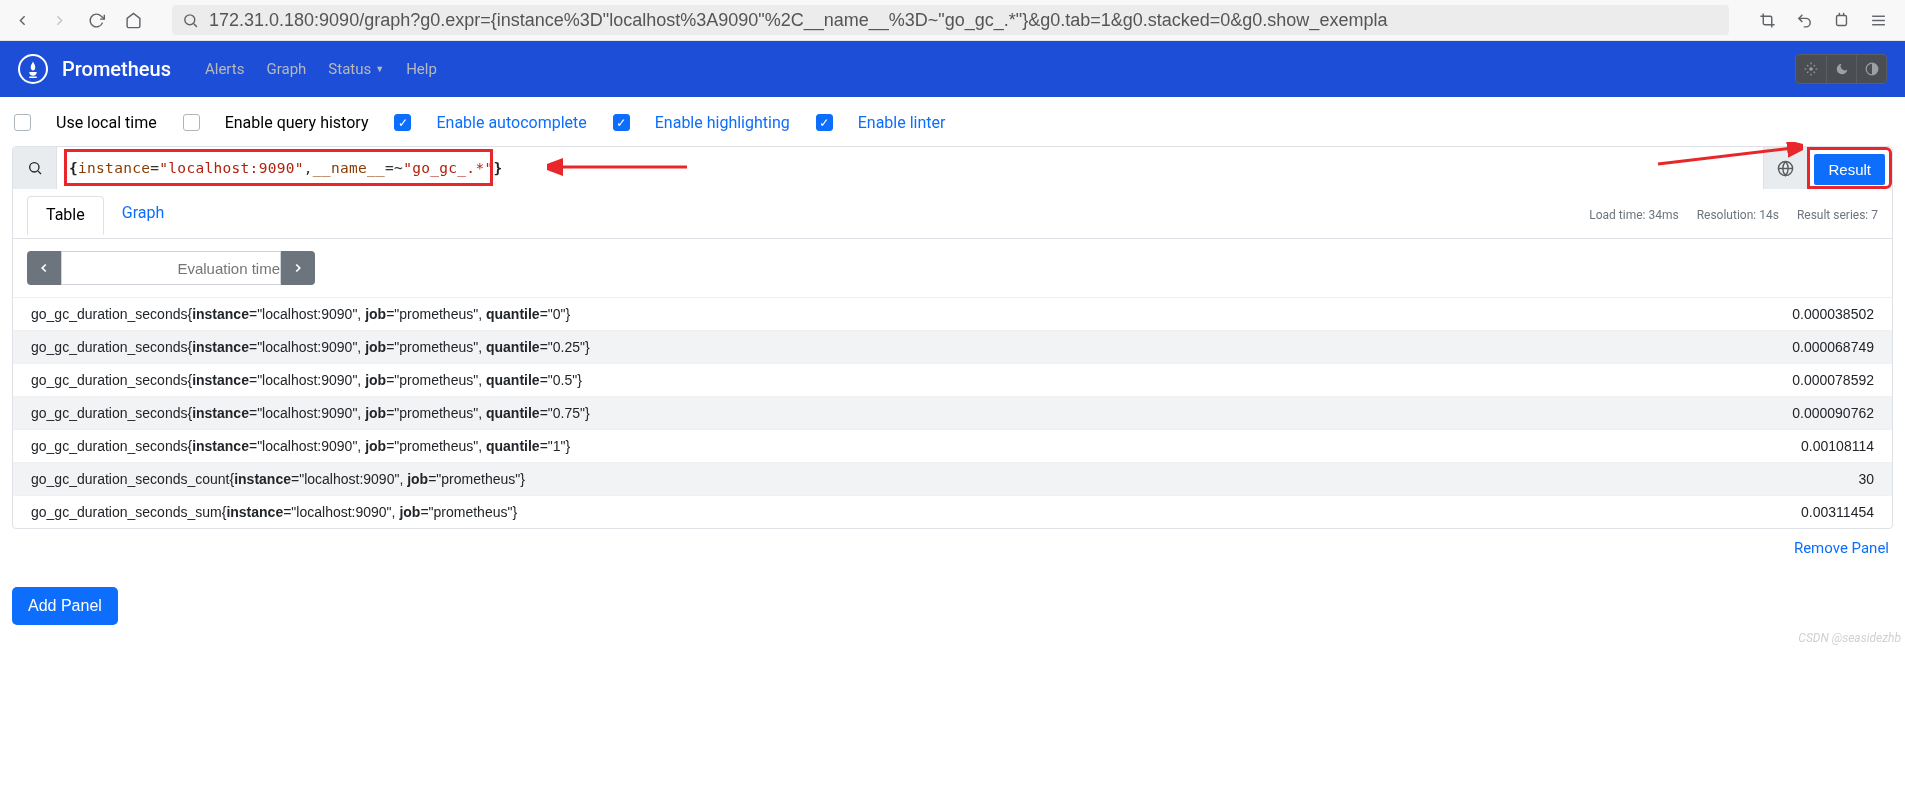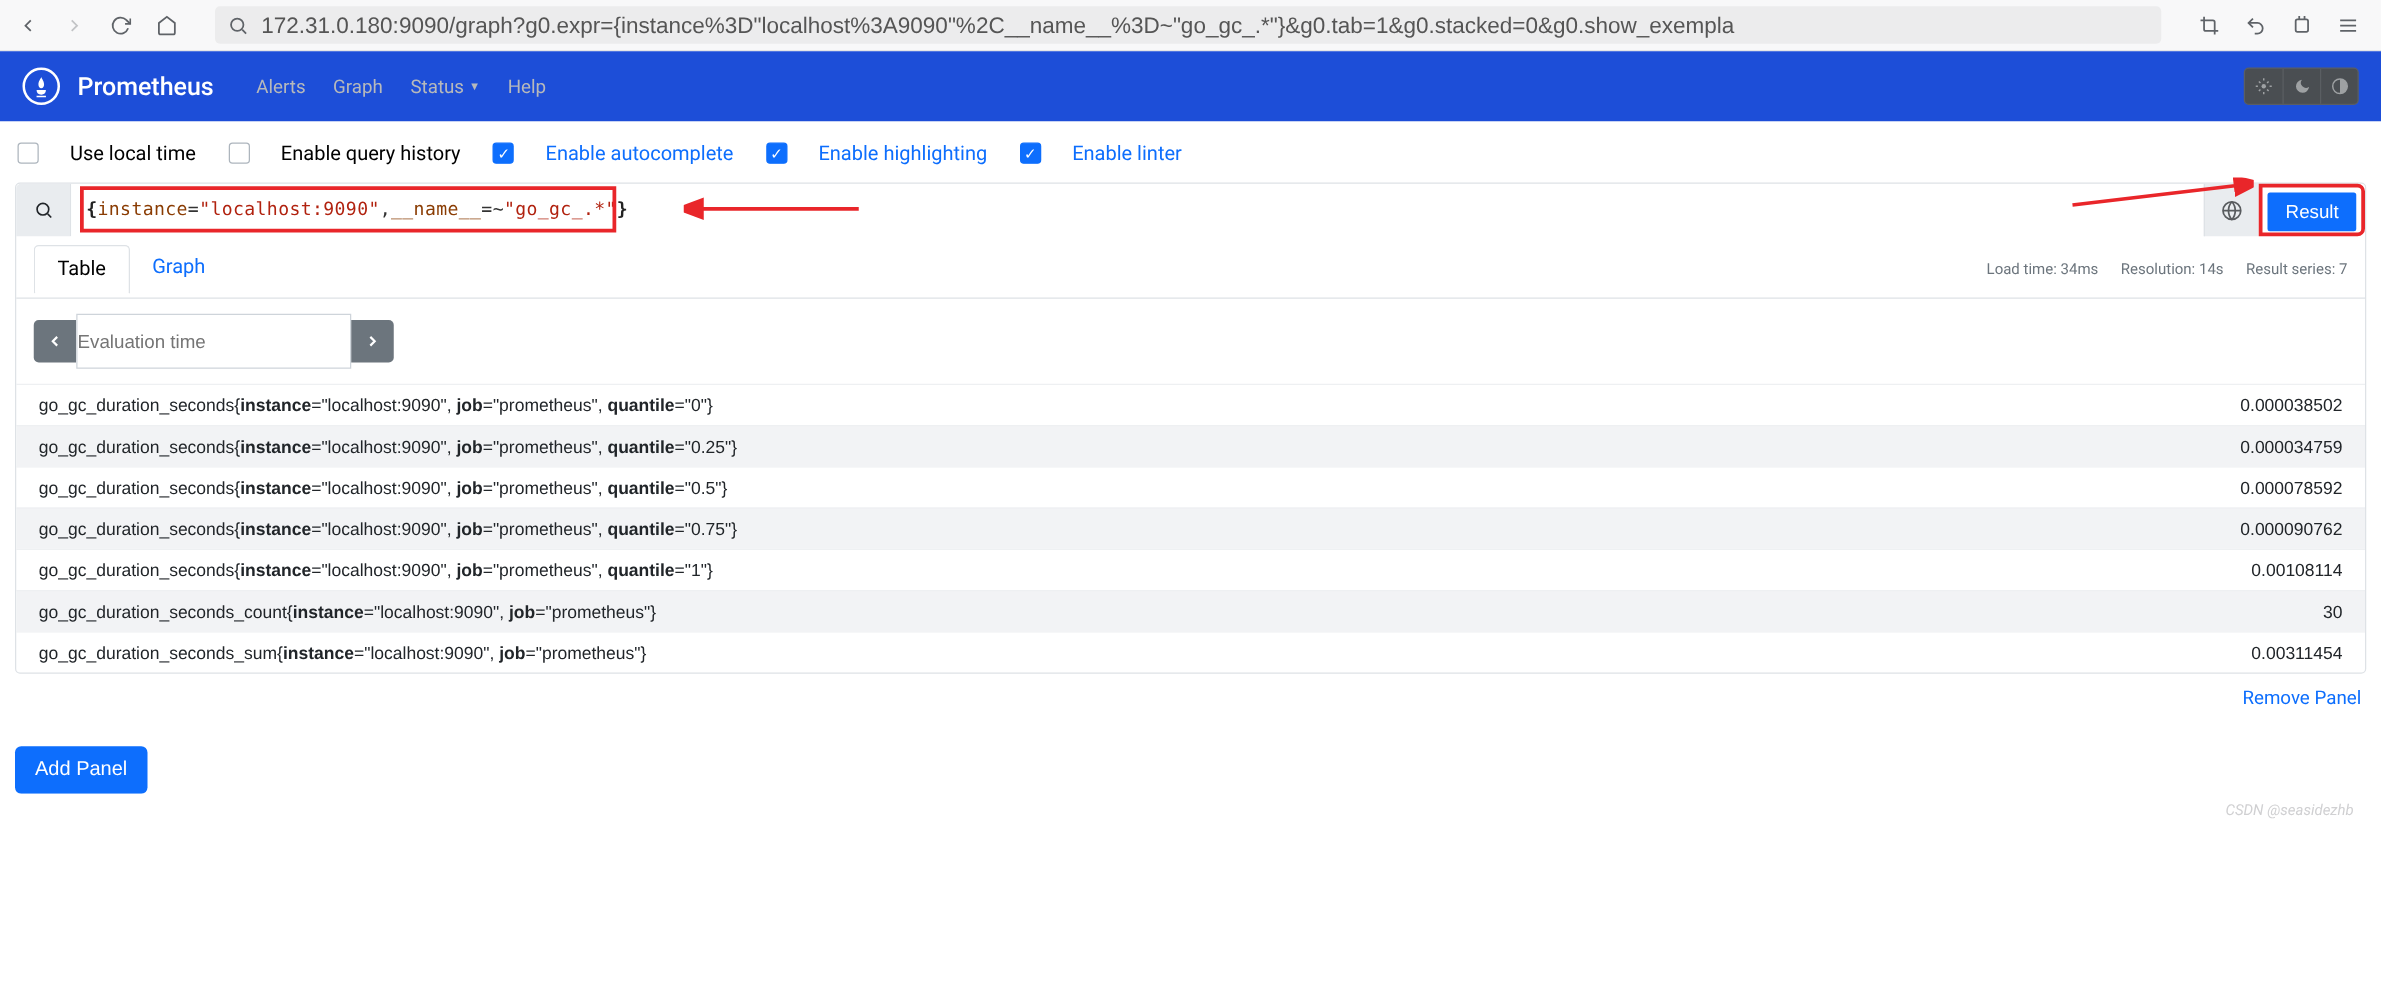--- a/index.html
+++ b/index.html
@@ -56,36 +56,36 @@
   .tabs { display:flex; gap:0; }
   .tab { padding:8px 18px 10px; font-size:16px; color:#6c757d; cursor:pointer; border-bottom:2px solid transparent; }
   .tab.active { color:#000; border:1px solid #dee2e6; border-bottom:1px solid #fff; border-top-left-radius:4px; border-top-right-radius:4px; position:relative; top:1px; }
   .tab.graph { color:#0d6efd; }
   .meta-right { display:flex; gap:18px; color:#6c757d; font-size:12px; }
 
   .eval-row { display:flex; align-items:center; padding:12px 14px; border-top:1px solid #dee2e6; }
   .step-btn { width:34px; height:34px; background:#6c757d; color:#fff; display:flex; align-items:center; justify-content:center; cursor:pointer; font-size:16px; }
   .step-btn:first-child { border-top-left-radius:4px; border-bottom-left-radius:4px; }
   .step-btn:last-of-type { border-top-right-radius:4px; border-bottom-right-radius:4px; }
-  .eval-input { height:44px; width:220px; border:1px solid #ced4da; text-align:left; font-size:15px; color:#6c757d; outline:none; }
+  .eval-input { height:34px; width:220px; border:1px solid #ced4da; text-align:right; font-size:15px; color:#6c757d; outline:none; }
 
   .result-table { width:100%; }
   .res-row { display:flex; justify-content:space-between; padding:8px 18px; border-top:1px solid #eef0f2; font-size:14px; }
   .res-row:nth-child(even) { background:#f2f3f5; }
   .res-metric { font-family:-apple-system,sans-serif; }
   .res-metric b { font-weight:600; }
   .res-val { font-family:-apple-system,sans-serif; }
 
   .remove-panel { text-align:right; padding:10px 16px 0 0; }
   .remove-panel a { color:#0d6efd; text-decoration:none; font-size:15px; }
 
   .add-panel { margin:30px 0 0 12px; }
   .add-btn { background:#0d6efd; color:#fff; border:none; padding:10px 16px; font-size:16px; border-radius:5px; cursor:pointer; }
 
-  .watermark { position:absolute; right:22px; color:#d0d0d2; font-size:12px; font-style:italic; margin-top:6px; }
+  .watermark { position:absolute; right:4px; color:#d0d0d2; font-size:12px; font-style:italic; margin-top:6px; }
 
   
   .arrow { position:absolute; pointer-events:none; }
 </style>
 </head>
 <body>
 
 <div class="browser-bar">
   <div class="bb-left">
     <span class="bb-ico">
@@ -279,21 +279,21 @@
     </div>
   </div>
 
   <div class="result-table" id="result-table">
       <div class="res-row">
         <span class="res-metric">go_gc_duration_seconds{<b>instance</b>="localhost:9090", <b>job</b>="prometheus", <b>quantile</b>="0"}</span>
         <span class="res-val">0.000038502</span>
       </div>
       <div class="res-row">
         <span class="res-metric">go_gc_duration_seconds{<b>instance</b>="localhost:9090", <b>job</b>="prometheus", <b>quantile</b>="0.25"}</span>
-        <span class="res-val">0.000034759</span>
+        <span class="res-val">0.000068749</span>
       </div>
       <div class="res-row">
         <span class="res-metric">go_gc_duration_seconds{<b>instance</b>="localhost:9090", <b>job</b>="prometheus", <b>quantile</b>="0.5"}</span>
         <span class="res-val">0.000078592</span>
       </div>
       <div class="res-row">
         <span class="res-metric">go_gc_duration_seconds{<b>instance</b>="localhost:9090", <b>job</b>="prometheus", <b>quantile</b>="0.75"}</span>
         <span class="res-val">0.000090762</span>
       </div>
       <div class="res-row">

